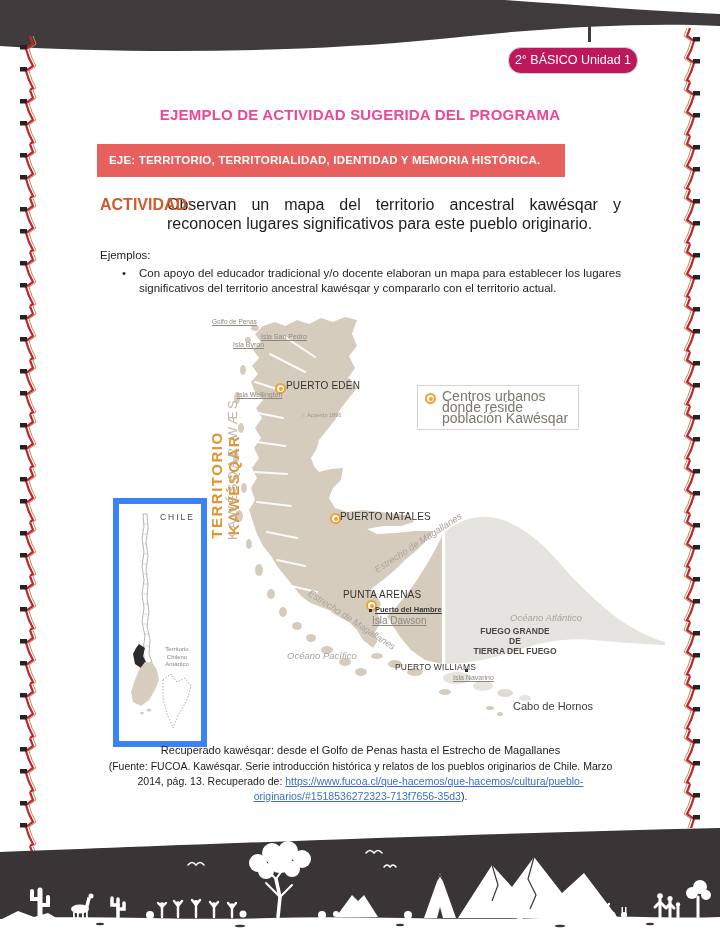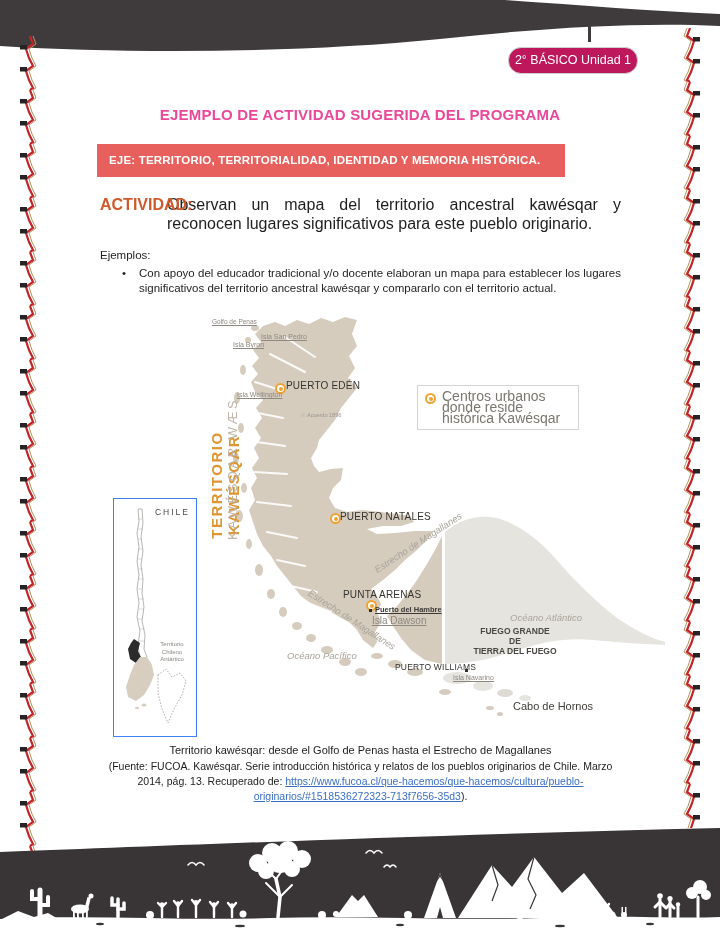--- a/index.html
+++ b/index.html
@@ -57,21 +57,21 @@
   .legend-box{position:absolute;left:312px;top:73px;width:148px;background:#fff;
       border:1px solid #d6d4d0;padding:5px 6px 5px 6px;}
   .legend-row{display:flex;align-items:flex-start;}
   .legend-icon{flex:0 0 auto;width:7px;height:7px;margin:2px 6px 0 1px;background:#fff;
       border:2px solid #f0a233;border-radius:50%;position:relative;}
   .legend-icon::after{content:"";position:absolute;left:1.5px;top:1.5px;width:4px;height:4px;
       background:#f0a233;border-radius:50%;}
   .legend-text{font-size:14px;line-height:11px;color:#7b766e;}
 
   .inset{position:absolute;left:8px;top:186px;width:82px;height:237px;background:#fff;
-      border:1px solid #3b82f6;}
+      border:6px solid #3b82f6;}
   .inset-title{position:absolute;right:6px;top:8px;font-size:8.5px;letter-spacing:2px;color:#4c4a46;}
   .inset-ant{position:absolute;left:36px;top:142px;width:44px;text-align:center;font-size:6px;
       line-height:7.5px;color:#8a867f;}
 
   
   .caption{left:100px;top:744px;width:521px;text-align:center;}
   .caption .cap-title{font-size:11px;color:#1c1c1c;margin-bottom:3px;}
   .caption .cap-src{font-size:10.5px;line-height:15px;color:#1c1c1c;}
   .caption a{color:#3b6fc4;text-decoration:underline;overflow-wrap:anywhere;}
 
@@ -198,21 +198,21 @@
     </svg>
 
     <div class="side-title-1">TERRITORIO KAWÉSQAR</div>
     <div class="side-title-2">KAWÉSQAR WÆS</div>
 
     <div class="legend-box">
       <div class="legend-row">
         <span class="legend-icon"></span>
         <span class="legend-text">
           <span>Centros urbanos donde reside</span><br>
-          <span>histórica Kawésqar</span>
+          <span>población Kawésqar</span>
         </span>
       </div>
     </div>
 
     <span class="city-marker" style="left:170px;top:71px;"></span>
     <span class="city-marker" style="left:225px;top:201px;"></span>
     <span class="city-marker" style="left:261px;top:288px;"></span>
     <span class="town-sq" style="left:264px;top:297px;"></span>
     <span class="town-sq" style="left:360px;top:357px;"></span>
 
@@ -271,21 +271,21 @@
       </svg>
       <span class="inset-ant">
         <span>Territorio</span><br>
         <span>Chileno</span><br>
         <span>Antártico</span>
       </span>
     </div>
   </div>
 
   <div class="abs caption">
-    <div class="cap-title">Territorio kawésqar: desde el Golfo de Penas hasta el Estrecho de Magallanes</div>
+    <div class="cap-title">Recuperado kawésqar: desde el Golfo de Penas hasta el Estrecho de Magallanes</div>
     <div class="cap-src">
       <span>(Fuente: FUCOA. Kawésqar. Serie introducción histórica y relatos de los pueblos originarios de Chile. Marzo 2014, pág. 13. Recuperado de: </span><a href="#">https://www.fucoa.cl/que-hacemos/que-hacemos/cultura/pueblo-originarios/#1518536272323-713f7656-35d3</a><span>).</span>
     </div>
   </div>
 
   <svg class="abs bottom-illus" viewBox="0 0 720 105" aria-hidden="true">
     <path d="M0,25 C140,20 420,8 720,1 L720,105 L0,105 Z" fill="#393536"></path>
     <g fill="#ffffff">
 
       <path d="M0,92 C90,87 180,94 270,91 C360,88 450,94 540,91 C630,88 675,92 720,90 L720,105 L0,105 Z"></path>

